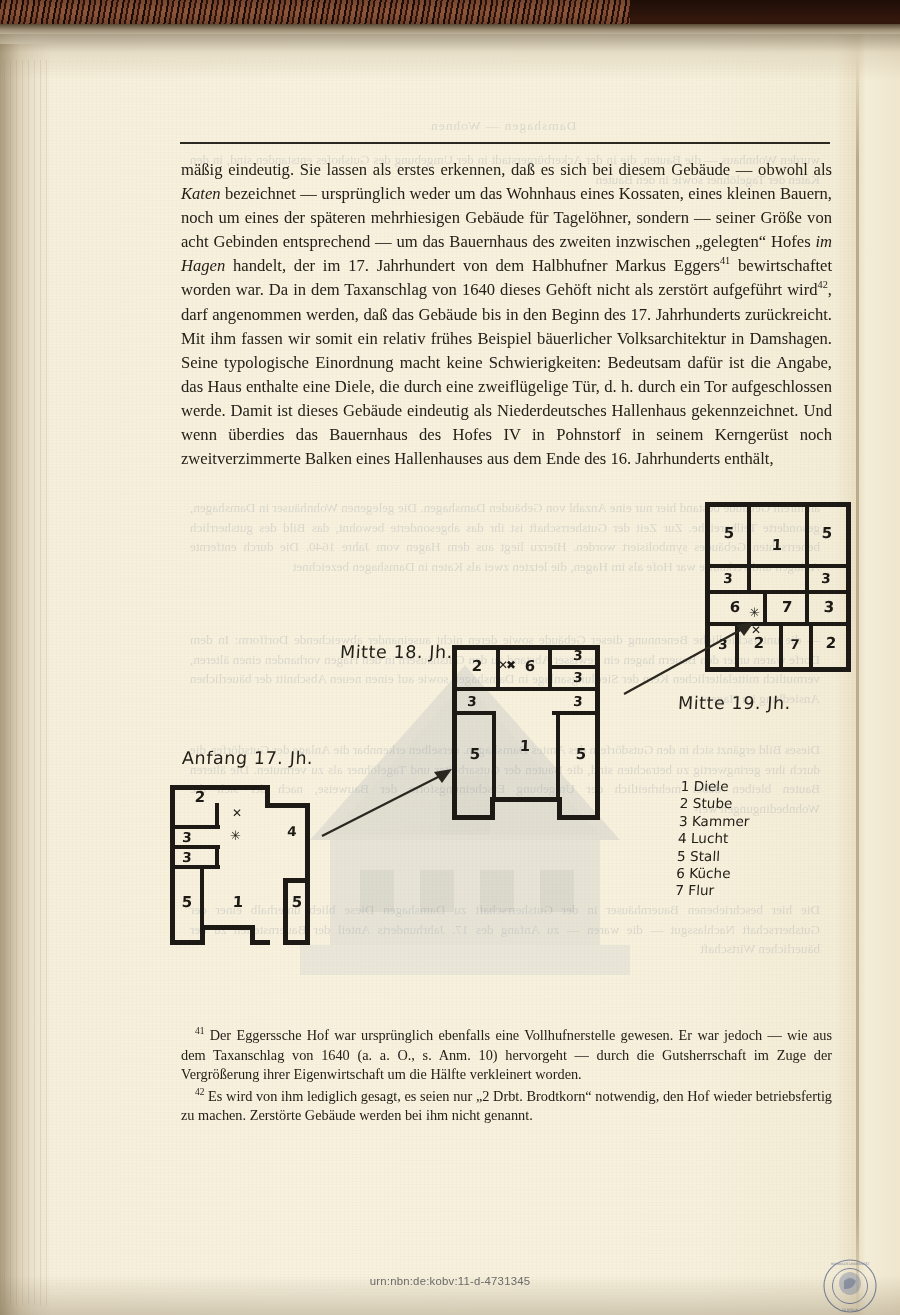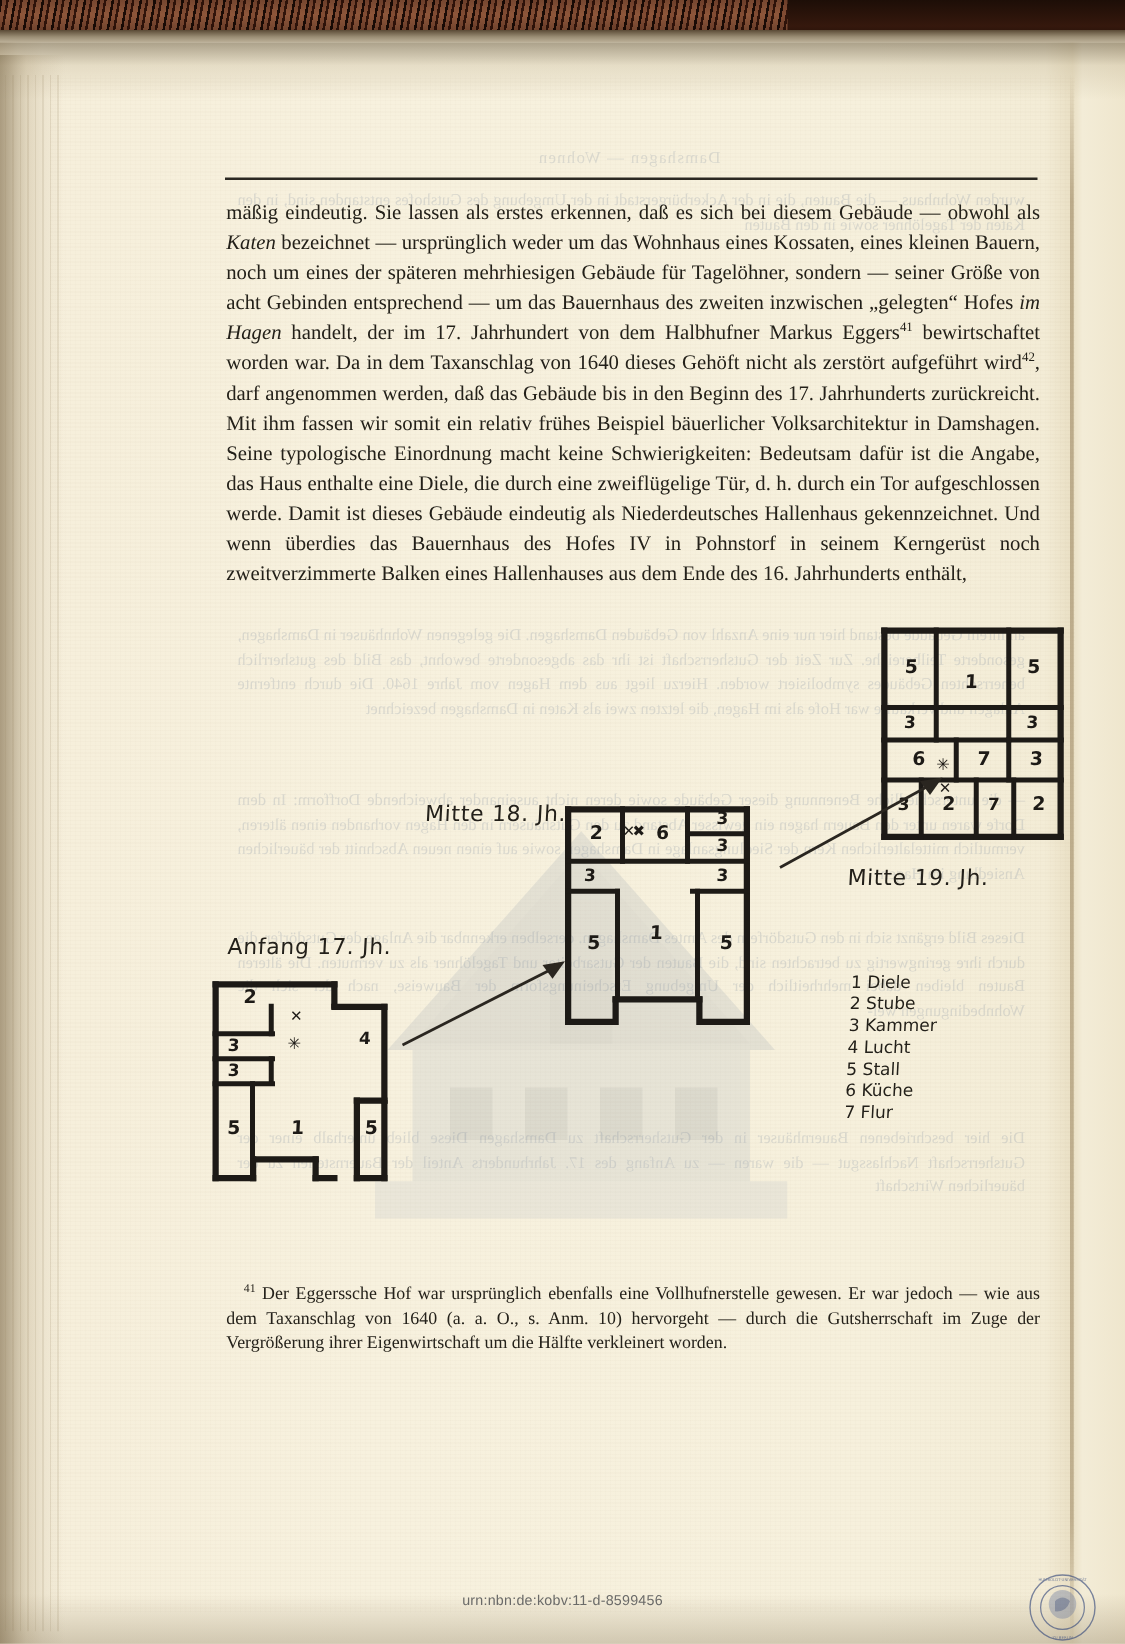--- a/index.html
+++ b/index.html
@@ -326,23 +326,24 @@
       <div><span class="num">4</span><span>Lucht</span></div>
       <div><span class="num">5</span><span>Stall</span></div>
       <div><span class="num">6</span><span>Küche</span></div>
       <div><span class="num">7</span><span>Flur</span></div>
     </div>
   </div>
 
 
   <div class="footnotes" id="footnotes">
       <p><sup>41</sup> Der Eggerssche Hof war ursprünglich ebenfalls eine Vollhufnerstelle gewesen. Er war jedoch — wie aus dem Taxanschlag von 1640 (a. a. O., s. Anm. 10) hervorgeht — durch die Gutsherrschaft im Zuge der Vergrößerung ihrer Eigenwirtschaft um die Hälfte verkleinert worden.</p>
-    </div>
-
-  <div class="urn">urn:nbn:de:kobv:11-d-8599456</div>
+      <p><sup>42</sup> Es wird von ihm lediglich gesagt, es seien nur „2 Drbt. Brodtkorn“ notwendig, den Hof wieder betriebsfertig zu machen. Zerstörte Gebäude werden bei ihm nicht genannt.</p>
+    </div>
+
+  <div class="urn">urn:nbn:de:kobv:11-d-4731345</div>
 
   <div class="seal">
     <svg viewBox="0 0 56 56" width="56" height="56">
       <circle cx="28" cy="28" r="26" fill="none" stroke="#32467a" stroke-width="1.1"></circle>
       <circle cx="28" cy="28" r="17.5" fill="none" stroke="#32467a" stroke-width="1"></circle>
       <path d="M28 14 c6 0 11 5 11 11 c0 7 -5 12 -11 12 c-6 0 -11 -5 -11 -12 c0 -6 5 -11 11 -11z" fill="#5b6d9c" opacity=".55"></path>
       <path d="M22 23 q6 -6 12 0 q-3 9 -12 8z" fill="#32467a" opacity=".7"></path>
       <g fill="#32467a" font-size="3.1" font-family="DejaVu Sans, sans-serif">
         <text x="28" y="7" text-anchor="middle">HUMBOLDT-UNIVERSITÄT</text>
         <text x="28" y="53" text-anchor="middle">ZU BERLIN</text>

